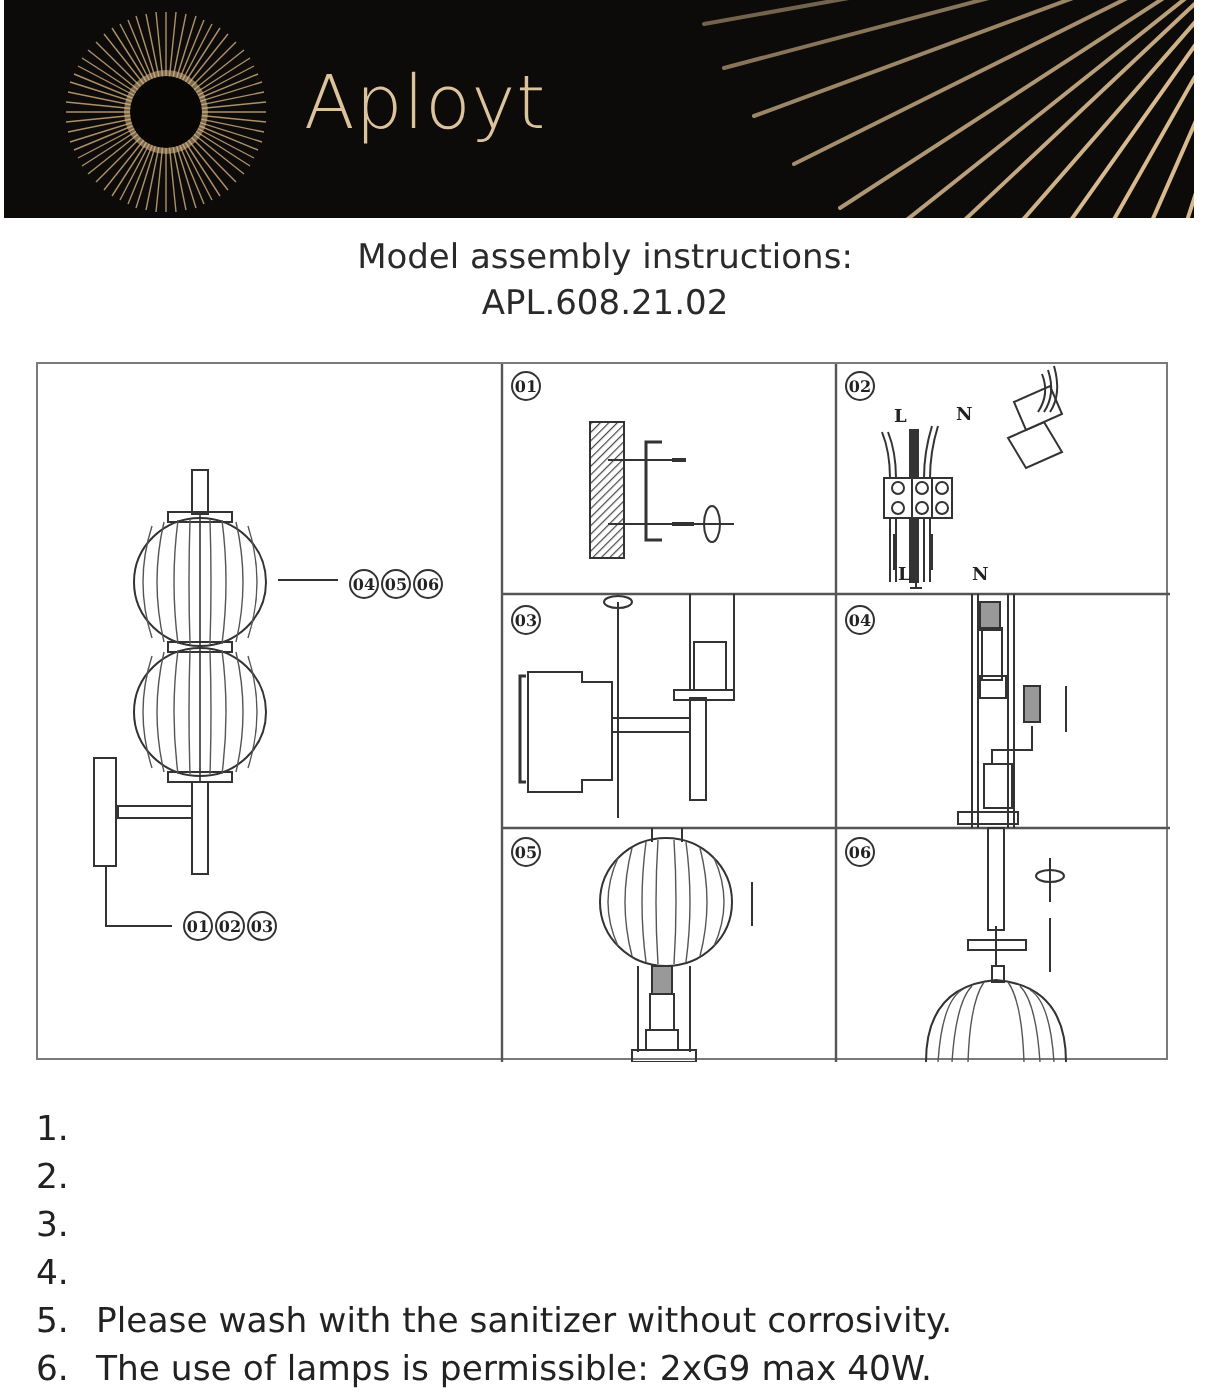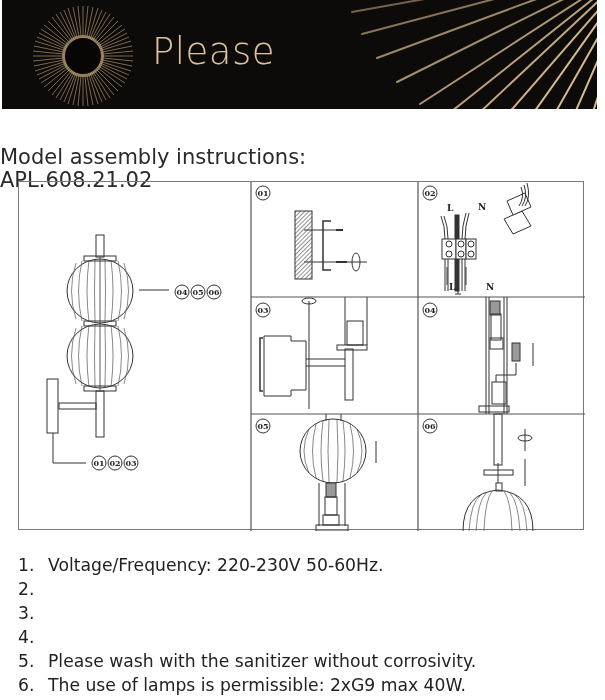--- a/index.html
+++ b/index.html
@@ -1,20 +1,20 @@
 <!DOCTYPE html>
 <html><head>
 <meta charset="utf-8">
 <style>
   html, body { margin:0; padding:0; background:#ffffff; }
   body { width:605px; height:700px; position:relative; overflow:hidden; font-family:"DejaVu Sans", sans-serif; color:#222; }
   .header { position:absolute; left:2px; top:0; width:595px; height:109px; background:#0d0b0a; overflow:hidden; }
   .header svg { position:absolute; left:0; top:0; }
   .brand { position:absolute; left:150px; top:30px; font-family:"DejaVu Sans", sans-serif; font-weight:200; font-size:37px; letter-spacing:0.5px; color:#dcc39c; }
-  .title { position:absolute; left:0; top:118px; width:605px; text-align:left; font-size:21px; line-height:23px; color:#2a2a2a;margin-top:28px; }
+  .title { position:absolute; left:0; top:118px; width:605px; text-align:center; font-size:17px; line-height:23px; color:#2a2a2a; }
   .frame { position:absolute; left:18px; top:181px; width:566px; height:349px; border:1.5px solid #7a7a7a; box-sizing:border-box; }
   .frame svg { position:absolute; left:0; top:0; }
   .notes { position:absolute; left:18px; top:553px; margin:0; padding:0; list-style:none; font-size:17.2px; line-height:24px; color:#222; }
   .notes li { display:flex; }
   .notes .num { width:30px; }
 </style>
 </head>
 <body>
 
 <div class="header">
@@ -82,21 +82,21 @@
       <line x1="640" y1="-40" x2="475" y2="115" opacity="0.9"></line>
       <line x1="640" y1="-40" x2="505" y2="115" opacity="0.95"></line>
       <line x1="640" y1="-40" x2="530" y2="115"></line>
       <line x1="640" y1="-40" x2="552" y2="115"></line>
       <line x1="640" y1="-40" x2="572" y2="115"></line>
       <line x1="640" y1="-40" x2="590" y2="115"></line>
       <line x1="640" y1="-40" x2="420" y2="-5" opacity="0.5"></line>
       <line x1="640" y1="-40" x2="470" y2="-10" opacity="0.5"></line>
     </g>
   </svg>
-  <div class="brand">Please</div>
+  <div class="brand">Aployt</div>
 </div>
 
 <div class="title">
   <div>Model assembly instructions:</div>
   <div>APL.608.21.02</div>
 </div>
 
 <div class="frame">
   <svg width="566" height="349" viewBox="18 181 566 349" fill="none" stroke="#333" stroke-width="1">
     <defs>
@@ -288,21 +288,20 @@
           <path d="M519 530 Q517 500 509 492"></path>
           <path d="M511 530 Q510 500 503 490"></path>
       </g>
     </g>
   </svg>
 </div>
 
 <ul class="notes">
   <li>
       <span class="num">1.</span>
-      <span>Voltage/Frequency: 220-230V 50-60Hz.</span>
     </li>
   <li>
       <span class="num">2.</span>
     </li>
   <li>
       <span class="num">3.</span>
     </li>
   <li>
       <span class="num">4.</span>
     </li>

